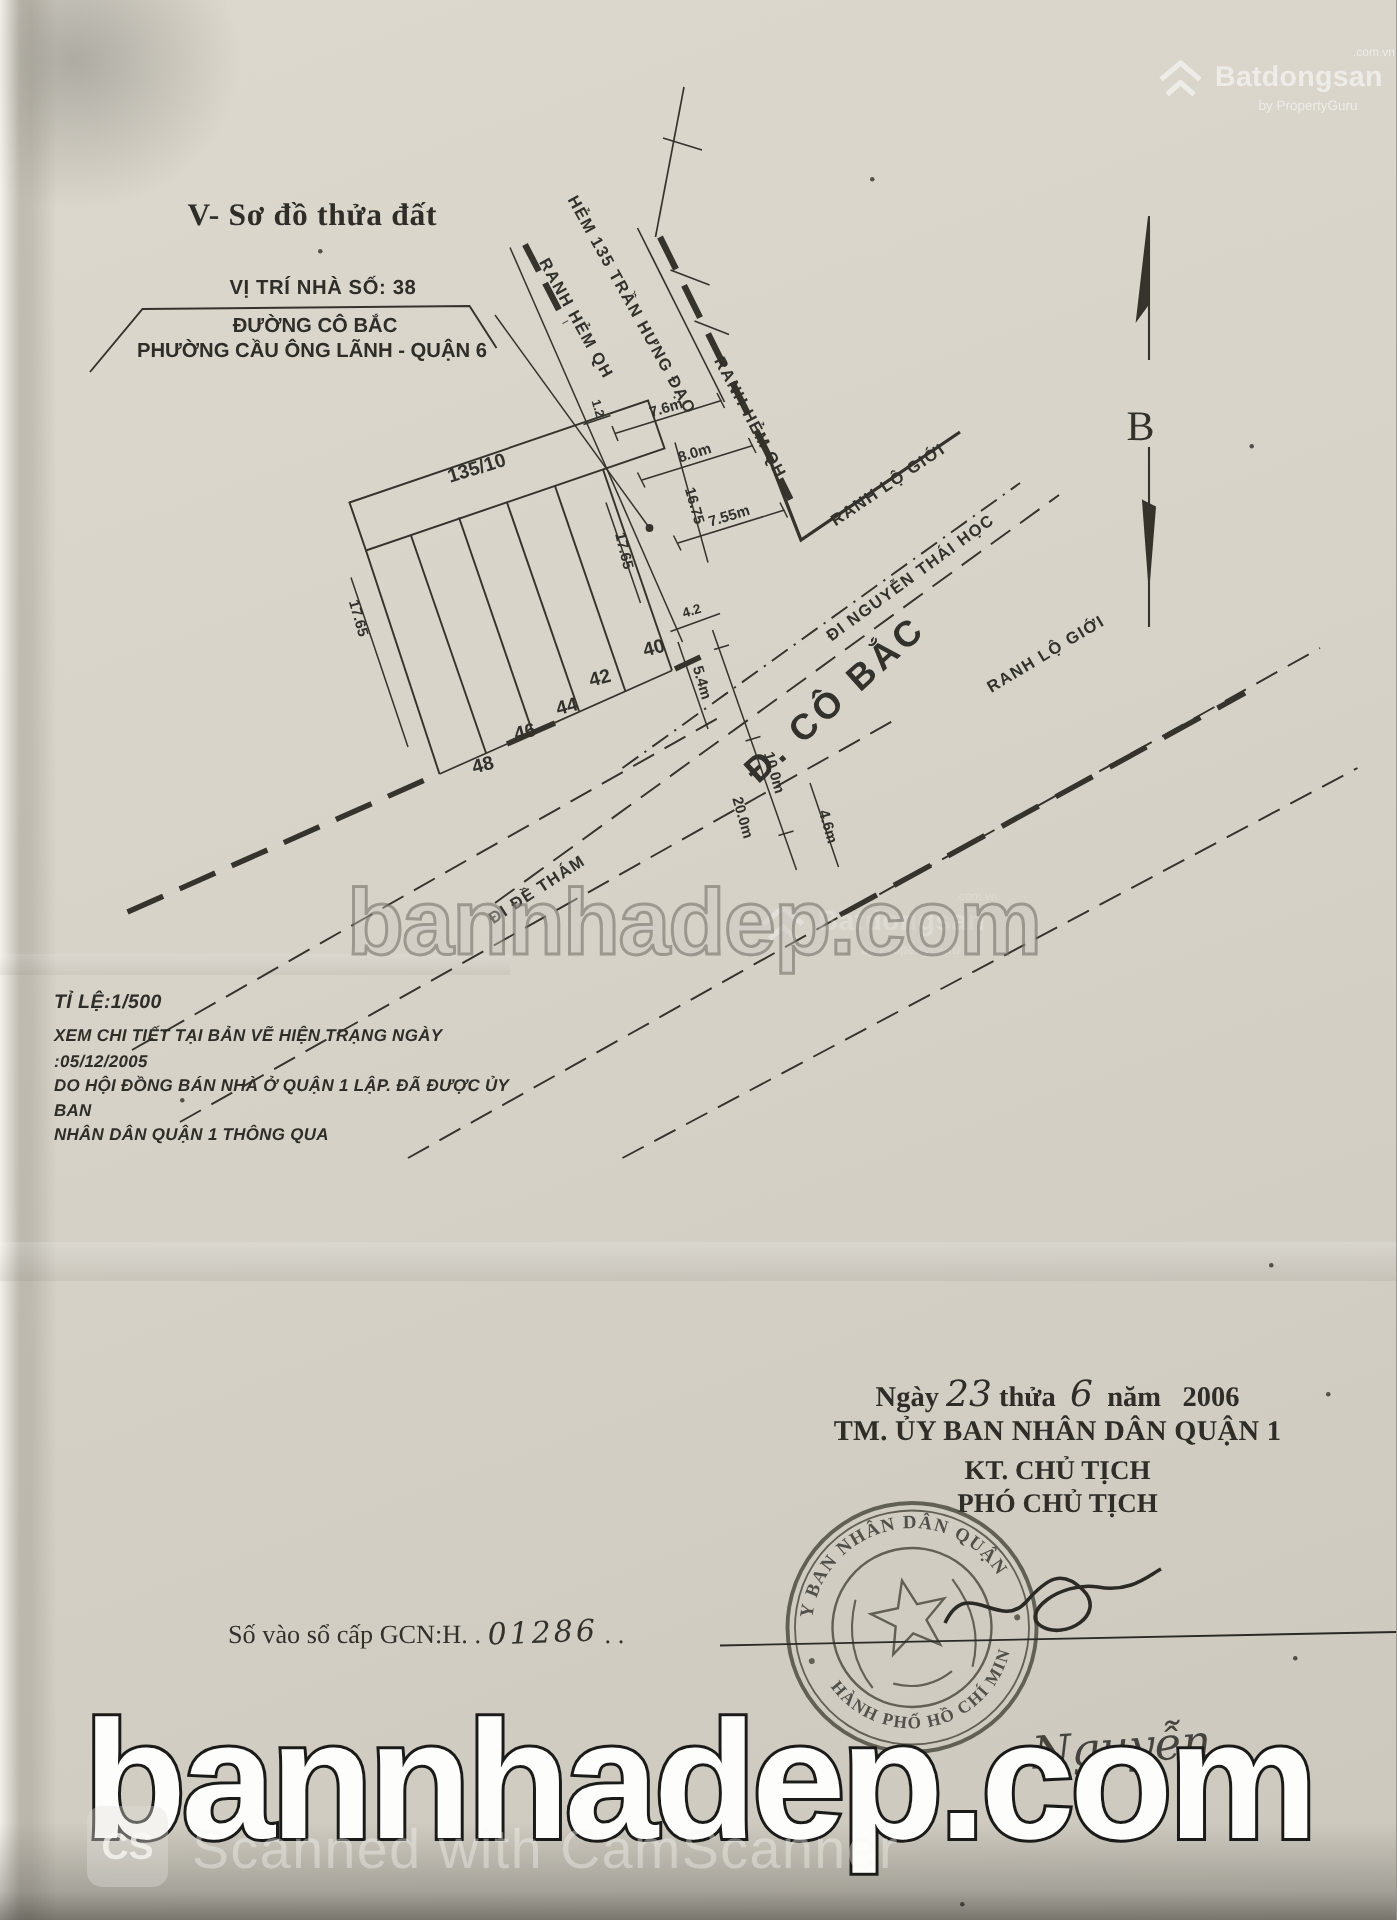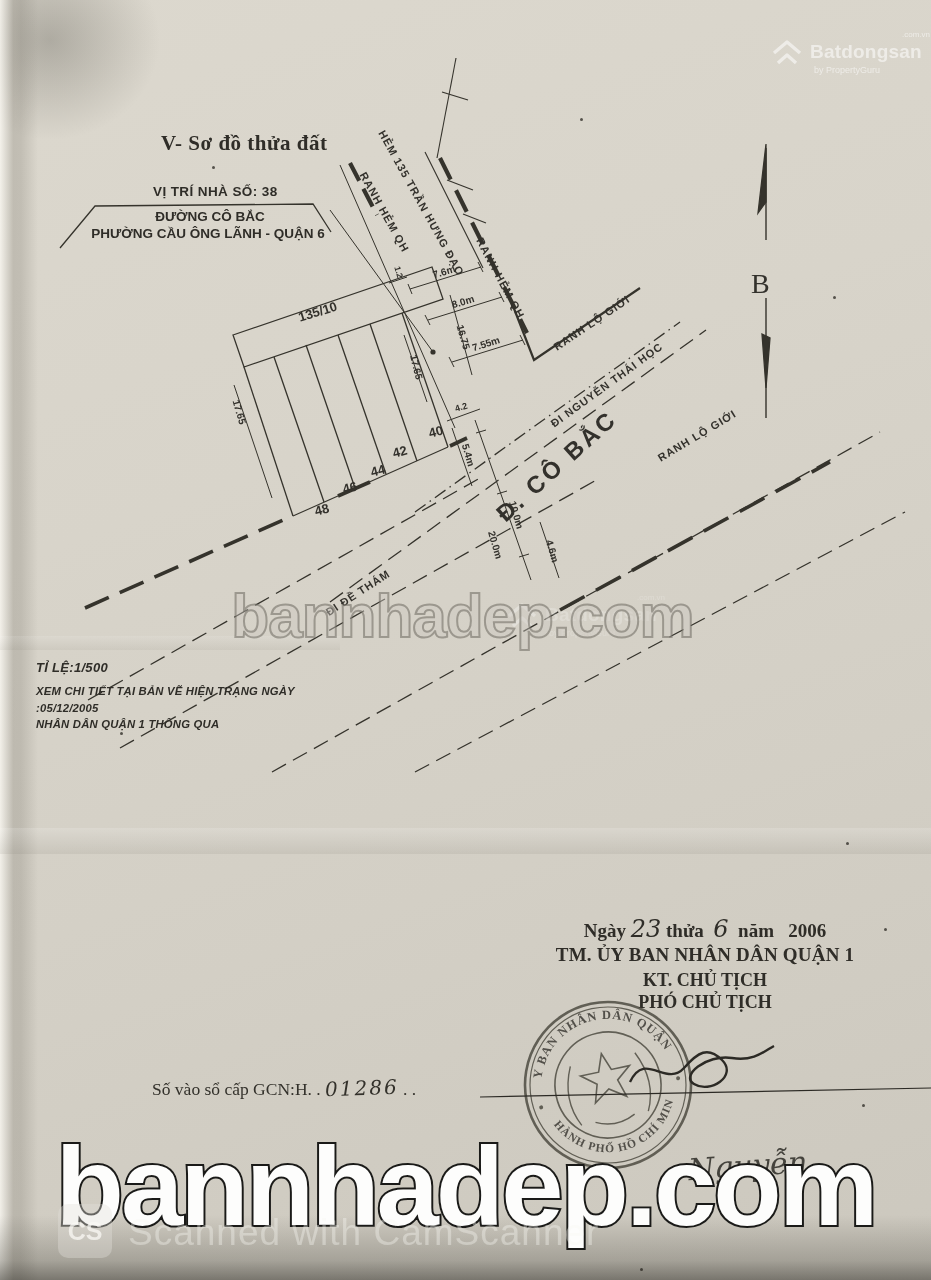--- a/index.html
+++ b/index.html
@@ -13,21 +13,21 @@
   .corner-tl{left:-60px;top:-60px;width:220px;height:200px;border-radius:50%;
      background:radial-gradient(closest-side,rgba(90,88,80,.35),rgba(90,88,80,0));}
   .vignette-bottom{left:0;top:1215px;width:931px;height:65px;
      background:linear-gradient(180deg,rgba(80,78,70,0) 0%,rgba(70,68,60,.30) 70%,rgba(50,48,42,.55) 100%);}
   .crease-mid{left:0;top:828px;width:931px;height:26px;
      background:linear-gradient(180deg,rgba(255,255,255,.22),rgba(110,106,96,.16));opacity:.7;}
   .crease-up{left:0;top:636px;width:340px;height:14px;
      background:linear-gradient(180deg,rgba(255,255,255,.18),rgba(110,106,96,.14));opacity:.6;}
   .speck{width:3px;height:3px;border-radius:50%;background:rgba(40,38,32,.75);}
   
-  .title{left:125px;top:131px;font-family:"Liberation Serif",serif;font-weight:bold;font-size:21px;letter-spacing:.5px;margin-left:36px;}
+  .title{left:125px;top:131px;font-family:"Liberation Serif",serif;font-weight:bold;font-size:21px;letter-spacing:.5px;}
   .locbox .l1{left:153px;top:184px;font-size:13.5px;font-weight:bold;letter-spacing:.4px;}
   .locbox .l2{left:90px;top:209px;width:240px;text-align:center;font-size:13.5px;font-weight:bold;}
   .locbox .l3{left:88px;top:226px;width:240px;text-align:center;font-size:13.5px;font-weight:bold;}
   .scaleblock{left:36px;top:660px;width:310px;font-weight:bold;font-style:italic;}
   .scaleblock .sc{font-size:13px;margin-bottom:8px;letter-spacing:.3px;}
   .scaleblock .ln{font-size:11.3px;line-height:16.5px;letter-spacing:.2px;}
   .dateline{left:505px;top:915px;width:400px;text-align:center;font-family:"Liberation Serif",serif;
             font-weight:bold;font-size:19px;}
   .hand{font-family:"DejaVu Serif",serif;font-style:italic;font-weight:normal;}
   .dl-row span{vertical-align:baseline;}
@@ -41,21 +41,21 @@
   .wm-center{left:190px;top:580px;width:545px;text-align:center;font-weight:bold;font-size:62px;letter-spacing:-1px;
      color:rgba(205,201,192,.42);-webkit-text-stroke:2px rgba(110,106,96,.55);text-stroke:2px rgba(110,106,96,.55);}
   .wm-bottom{left:0px;top:1122px;width:931px;text-align:center;font-weight:bold;font-size:112px;letter-spacing:-3px;
      color:#fdfdfc;-webkit-text-stroke:4px #1a1a18;paint-order:stroke fill;}
   .bds{color:rgba(255,255,255,.55);}
   .bds-top{left:770px;top:30px;width:160px;}
   .bds-center{left:505px;top:593px;width:160px;opacity:.38;}
   .bds .row{display:flex;align-items:center;gap:6px;}
   .bds .nm{font-size:19px;font-weight:bold;letter-spacing:.2px;}
   .bds .sup{font-size:8px;text-align:right;margin-bottom:-2px;}
-  .bds .sub{font-size:9px;margin-left:44px;margin-top:-2px;}
+  .bds .sub{font-size:9px;margin-left:44px;margin-top:-2px;text-align:center;}
   .cs-box{left:58px;top:1204px;width:54px;height:54px;border-radius:10px;background:rgba(225,223,217,.38);
      display:flex;align-items:center;justify-content:center;font-weight:bold;font-size:25px;color:rgba(250,248,244,.75);}
   .cs-label{left:128px;top:1212px;font-size:37px;color:rgba(248,246,241,.38);letter-spacing:1px;}
   svg text{fill:#33312c;}
 </style>
 </head>
 <body>
 
 <div class="page">
 
@@ -188,20 +188,21 @@
   <div class="abs title">V- Sơ đồ thửa đất</div>
   <div class="locbox">
     <div class="abs l1">VỊ TRÍ NHÀ SỐ: 38</div>
     <div class="abs l2">ĐƯỜNG CÔ BẮC</div>
     <div class="abs l3">PHƯỜNG CẦU ÔNG LÃNH - QUẬN 6</div>
   </div>
 
   <div class="abs scaleblock">
     <div class="sc">TỈ LỆ:1/500</div>
     <div class="ln">XEM CHI TIẾT TẠI BẢN VẼ HIỆN TRẠNG NGÀY :05/12/2005</div>
+    <div class="ln">DO HỘI ĐỒNG BÁN NHÀ Ở QUẬN 1 LẬP. ĐÃ ĐƯỢC ỦY BAN</div>
     <div class="ln">NHÂN DÂN QUẬN 1 THÔNG QUA</div>
   </div>
 
   <div class="abs dateline dl-row">
     <span>Ngày</span>
     <span class="hand" style="font-size:24px">23</span>
     <span>thửa</span>&nbsp;
     <span class="hand" style="font-size:24px">6</span>&nbsp;
     <span>năm</span>&nbsp;&nbsp;
     <span>2006</span>

